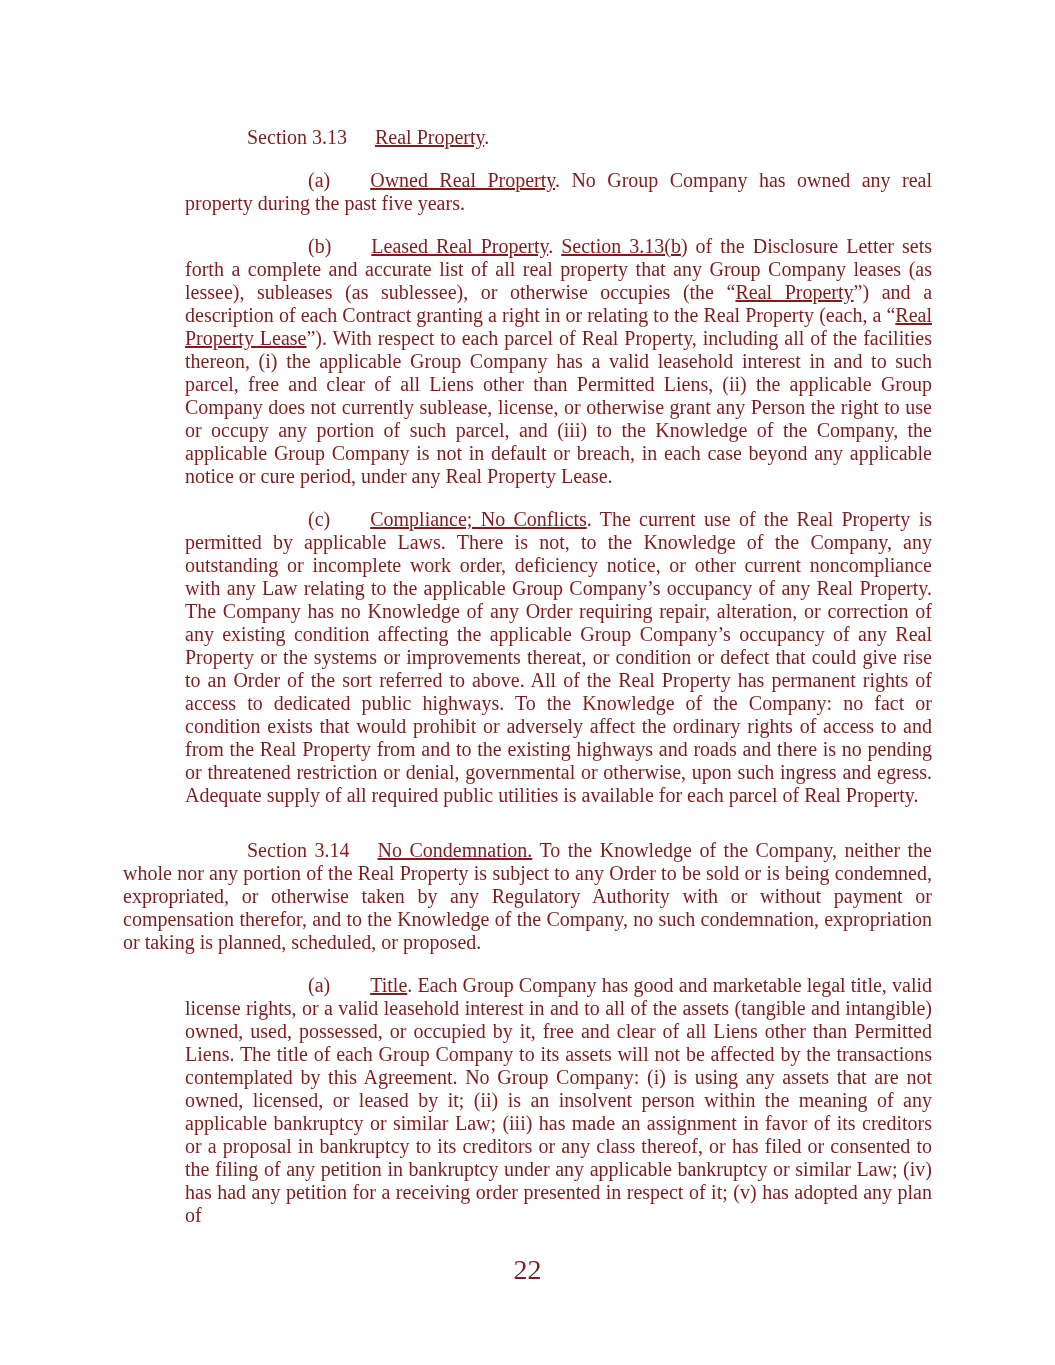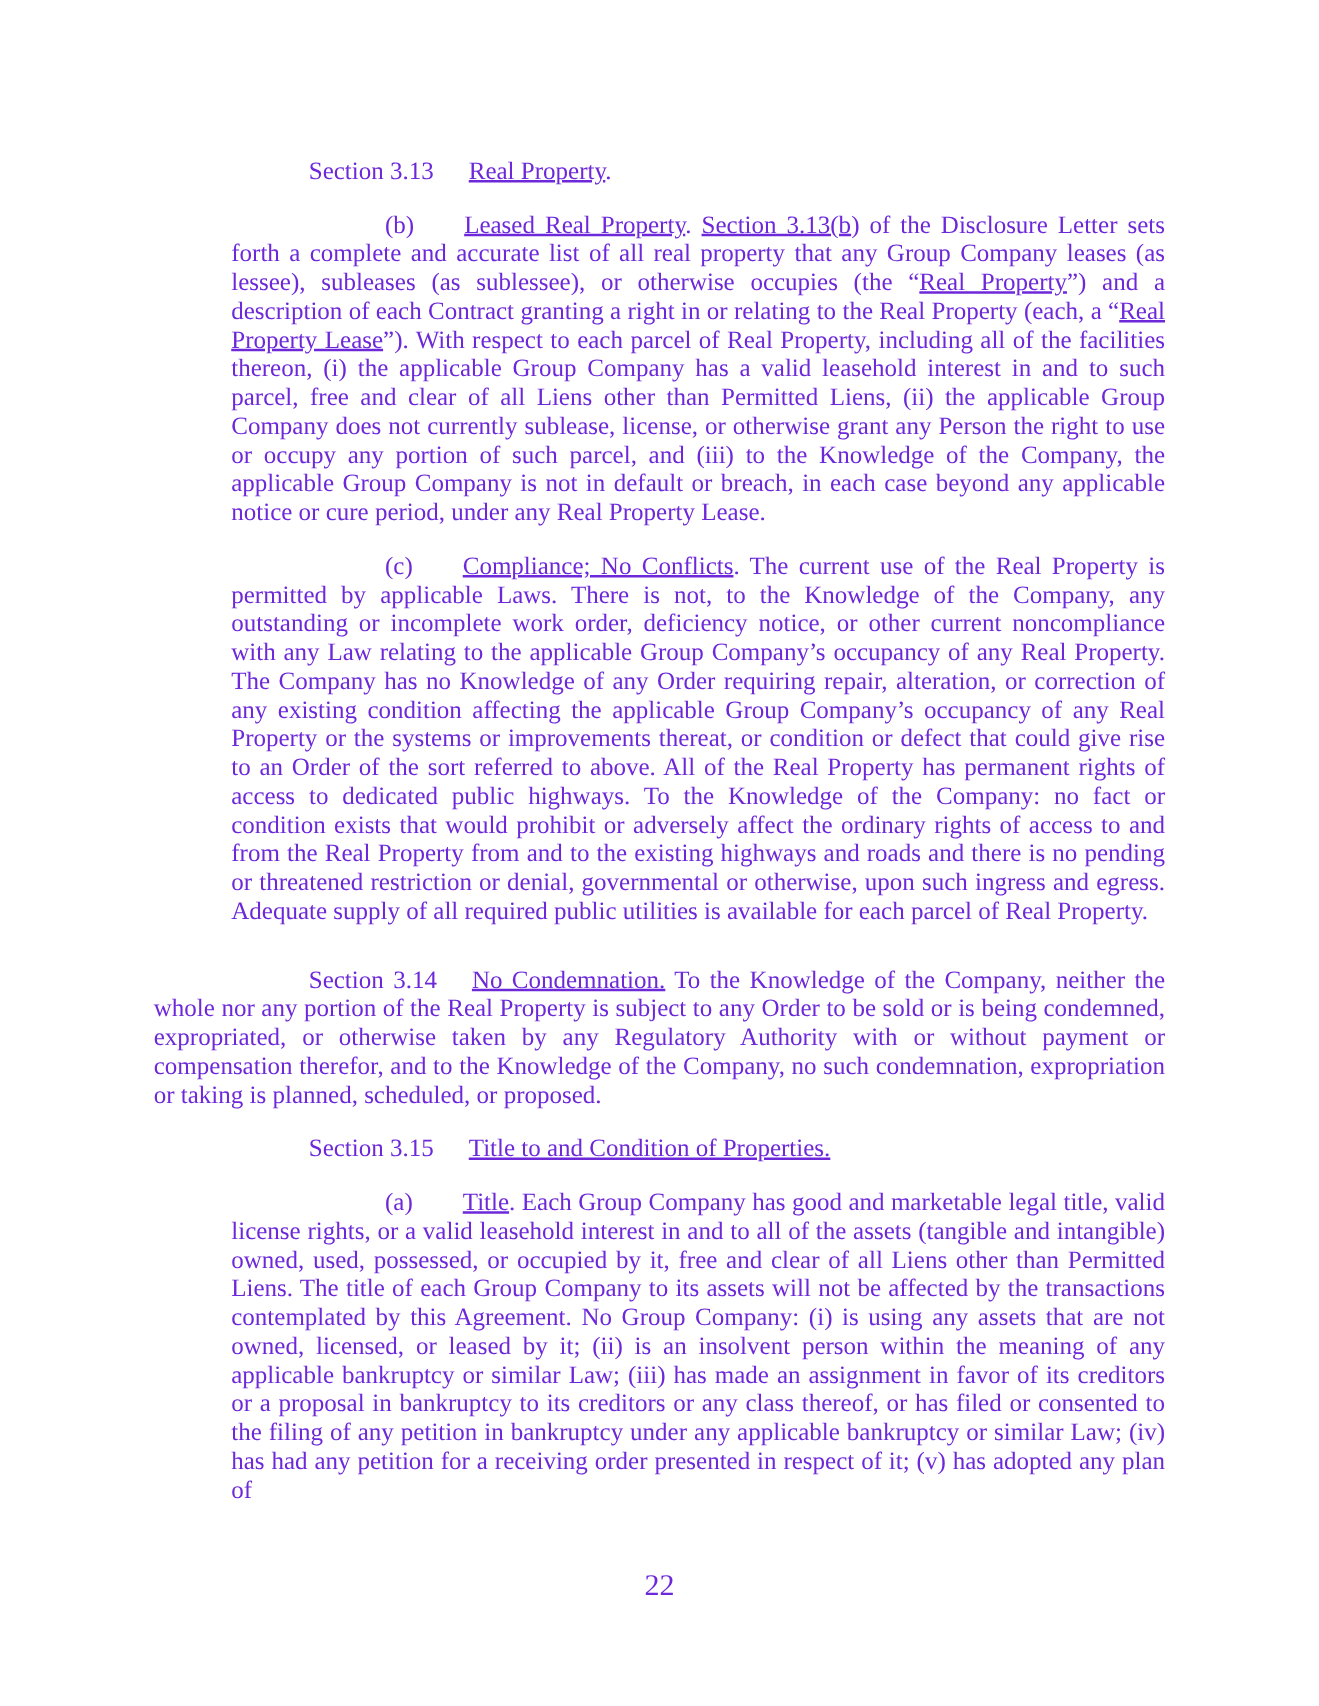--- a/index.html
+++ b/index.html
@@ -5,21 +5,21 @@
   html, body {
     margin: 0;
     padding: 0;
     background: #ffffff;
   }
   .page {
     position: relative;
     width: 1055px;
     height: 1365px;
     background: #ffffff;
-    color: #6d28d9;
+    color: #7f1d1d;
     font-family: "Liberation Serif", "DejaVu Serif", serif;
     font-size: 20px;
     line-height: 23px;
     box-sizing: border-box;
     padding: 126px 123px 0 123px;
     overflow: hidden;
   }
   .doc-body { width: 809px; }
   p.para {
     margin: 0 0 20px 0;
@@ -41,32 +41,32 @@
   .tab { display: inline-block; }
   .tab-sec { width: 28px; }
   .tab-sub { width: 40px; }
   .u { text-decoration: underline; }
   .footer {
     position: absolute;
     top: 1258px;
     left: 0;
     width: 1055px;
     text-align: center;
-    font-size: 24px;
+    font-size: 28px;
     line-height: 23px;
   }
 </style>
 </head>
 <body>
 
 <div class="page">
   <div class="doc-body">
       <p class="para section-heading"><span class="marker">Section 3.13</span><span class="tab tab-sec"></span><span class="u">Real Property</span><span>.</span></p>
+      <p class="para subsection"><span class="marker">(a)</span><span class="tab tab-sub"></span><span class="u">Owned Real Property</span><span>. No Group Company has owned any real property during the past five years.</span></p>
       <p class="para subsection"><span class="marker">(b)</span><span class="tab tab-sub"></span><span class="u">Leased Real Property</span><span>. </span><span class="u">Section 3.13(b</span><span>) of the Disclosure Letter sets forth a complete and accurate list of all real property that any Group Company leases (as lessee), subleases (as sublessee), or otherwise occupies (the “</span><span class="u">Real Property</span><span>”) and a description of each Contract granting a right in or relating to the Real Property (each, a “</span><span class="u">Real Property Lease</span><span>”). With respect to each parcel of Real Property, including all of the facilities thereon, (i) the applicable Group Company has a valid leasehold interest in and to such parcel, free and clear of all Liens other than Permitted Liens, (ii) the applicable Group Company does not currently sublease, license, or otherwise grant any Person the right to use or occupy any portion of such parcel, and (iii) to the Knowledge of the Company, the applicable Group Company is not in default or breach, in each case beyond any applicable notice or cure period, under any Real Property Lease.</span></p>
       <p class="para subsection"><span class="marker">(c)</span><span class="tab tab-sub"></span><span class="u">Compliance; No Conflicts</span><span>. The current use of the Real Property is permitted by applicable Laws. There is not, to the Knowledge of the Company, any outstanding or incomplete work order, deficiency notice, or other current noncompliance with any Law relating to the applicable Group Company’s occupancy of any Real Property. The Company has no Knowledge of any Order requiring repair, alteration, or correction of any existing condition affecting the applicable Group Company’s occupancy of any Real Property or the systems or improvements thereat, or condition or defect that could give rise to an Order of the sort referred to above. All of the Real Property has permanent rights of access to dedicated public highways. To the Knowledge of the Company: no fact or condition exists that would prohibit or adversely affect the ordinary rights of access to and from the Real Property from and to the existing highways and roads and there is no pending or threatened restriction or denial, governmental or otherwise, upon such ingress and egress. Adequate supply of all required public utilities is available for each parcel of Real Property.</span></p>
       <p class="para section-paragraph"><span class="marker">Section 3.14</span><span class="tab tab-sec"></span><span class="u">No Condemnation.</span><span> To the Knowledge of the Company, neither the whole nor any portion of the Real Property is subject to any Order to be sold or is being condemned, expropriated, or otherwise taken by any Regulatory Authority with or without payment or compensation therefor, and to the Knowledge of the Company, no such condemnation, expropriation or taking is planned, scheduled, or proposed.</span></p>
-      <p class="para section-heading"><span class="marker">Section 3.15</span><span class="tab tab-sec"></span><span class="u">Title to and Condition of Properties.</span></p>
       <p class="para subsection"><span class="marker">(a)</span><span class="tab tab-sub"></span><span class="u">Title</span><span>. Each Group Company has good and marketable legal title, valid license rights, or a valid leasehold interest in and to all of the assets (tangible and intangible) owned, used, possessed, or occupied by it, free and clear of all Liens other than Permitted Liens. The title of each Group Company to its assets will not be affected by the transactions contemplated by this Agreement. No Group Company: (i) is using any assets that are not owned, licensed, or leased by it; (ii) is an insolvent person within the meaning of any applicable bankruptcy or similar Law; (iii) has made an assignment in favor of its creditors or a proposal in bankruptcy to its creditors or any class thereof, or has filed or consented to the filing of any petition in bankruptcy under any applicable bankruptcy or similar Law; (iv) has had any petition for a receiving order presented in respect of it; (v) has adopted any plan of</span></p>
     </div>
   <div class="footer">
     <span>22</span>
   </div>
 </div>
 
 </body></html>

